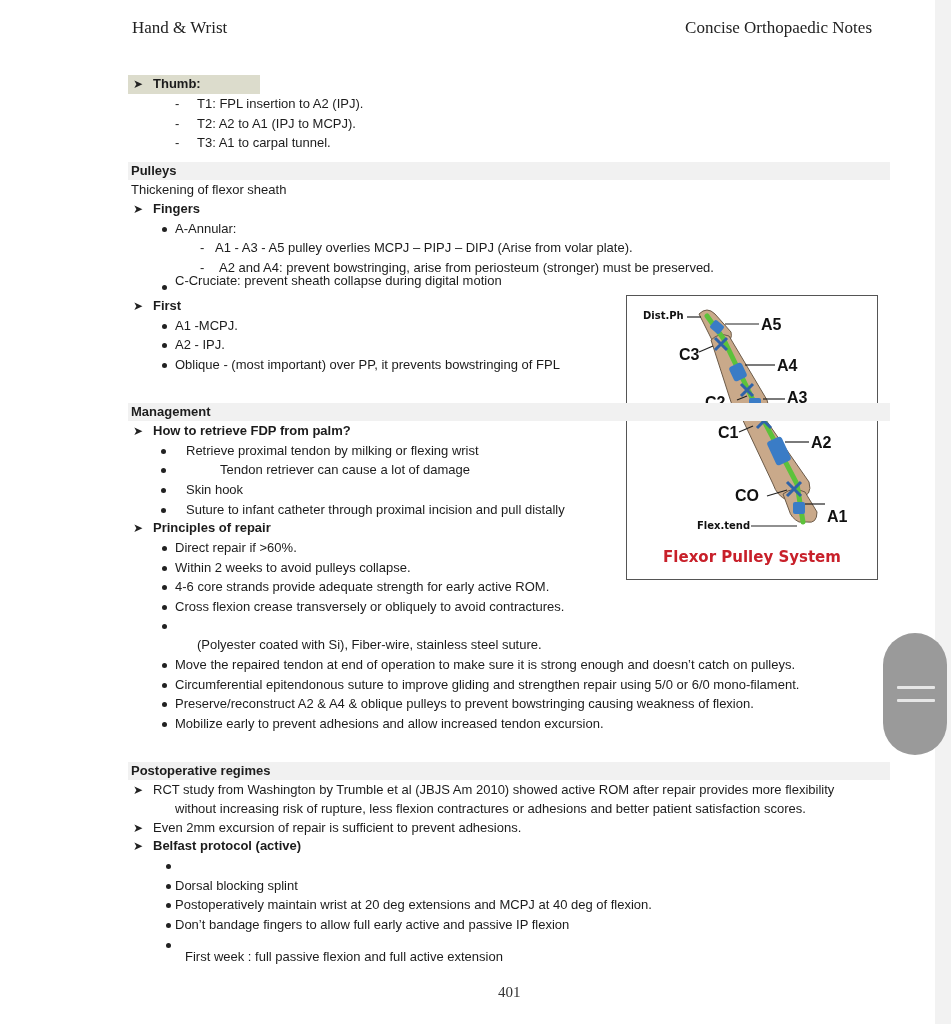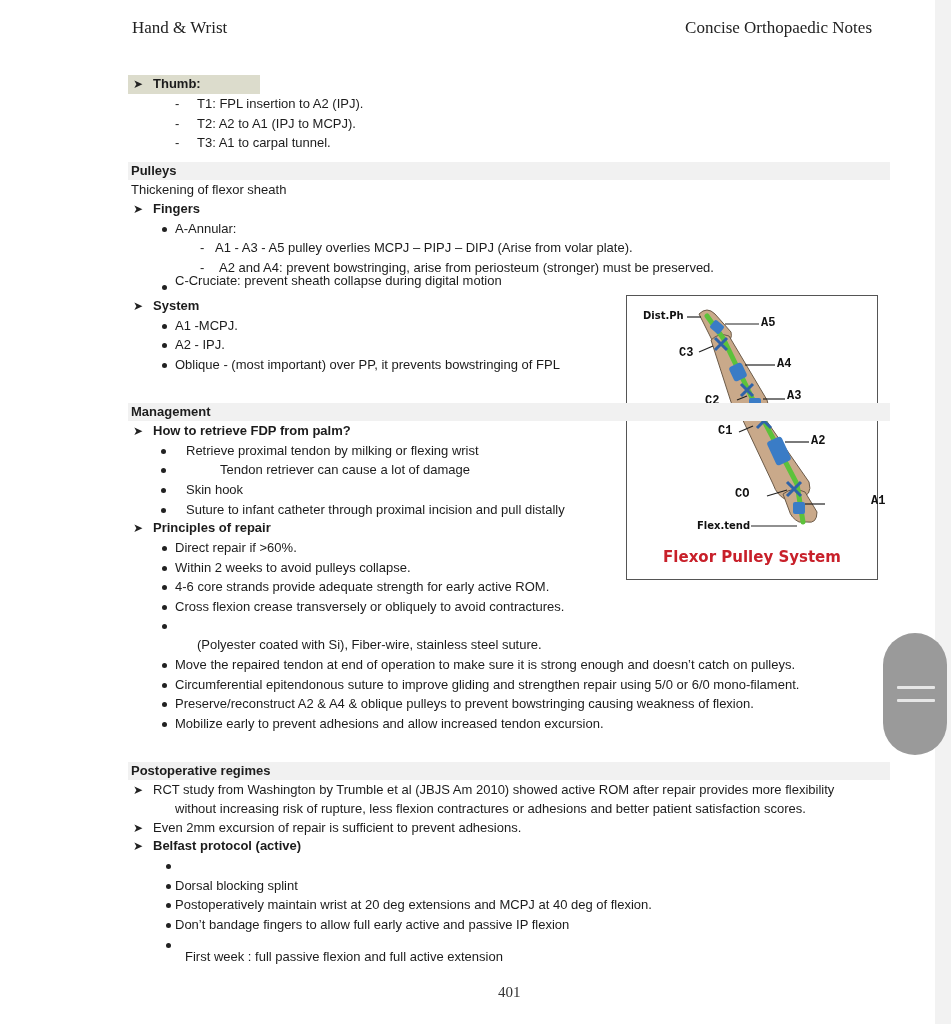--- a/index.html
+++ b/index.html
@@ -12,21 +12,21 @@
   .t { position:absolute; font-size:13px; line-height:16px; white-space:nowrap; color:#1c1c1c; }
   .b { font-weight:bold; }
   .band { position:absolute; left:128px; width:762px; height:18px; background:#f1f1f1; }
   .thumb-band { position:absolute; left:128px; top:75px; width:132px; height:19px; background:#dcdccc; }
   .arrow { position:absolute; font-size:12px; line-height:16px; color:#222; }
   .dot { position:absolute; width:5px; height:5px; border-radius:50%; background:#222; }
   .dash { position:absolute; font-size:13px; line-height:16px; }
   .diagram { position:absolute; left:626px; top:295px; width:250px; height:283px; border:1.5px solid #555; background:#fff; }
   .diagram svg { position:absolute; left:0; top:0; }
   .caption { position:absolute; left:0; width:250px; top:252px; text-align:center; font-family:"DejaVu Sans", sans-serif; font-weight:bold; font-size:15px; color:#c8202a; }
-  .lbl { position:absolute; font-family:Liberation Mono, monospace; font-weight:bold; font-size:12px; color:#111; }
+  .lbl { position:absolute; font-family:Liberation Sans, sans-serif; font-weight:bold; font-size:16px; color:#111; }
   .lbl-s { font-size:10px; font-family:"DejaVu Sans", sans-serif; }
   .pagenum { position:absolute; left:498px; top:984px; font-family:"Liberation Serif", serif; font-size:15px; color:#333; }
   .handle { position:absolute; left:883px; top:633px; width:64px; height:122px; border-radius:32px; background:#9a9a9a; }
   .handle .bar { position:absolute; left:14px; width:38px; height:3px; background:#e6e6e6; border-radius:1px; }
 </style>
 </head>
 <body>
 
 <div class="page">
 
@@ -50,21 +50,21 @@
   <div class="t b" style="left:153px;top:201px;">Fingers</div>
   <span class="dot" style="left:162px;top:227px;"></span>
   <div class="t" style="left:175px;top:221px;">A-Annular:</div>
   <span class="dash" style="left:200px;top:240px;">-</span>
   <div class="t" style="left:215px;top:240px;">A1 - A3 - A5 pulley overlies MCPJ – PIPJ – DIPJ (Arise from volar plate).</div>
   <span class="dash" style="left:200px;top:260px;">-</span>
   <div class="t" style="left:219px;top:260px;">A2 and A4: prevent bowstringing, arise from periosteum (stronger) must be preserved.</div>
   <span class="dot" style="left:162px;top:285px;"></span>
   <div class="t" style="left:175px;top:273px;">C-Cruciate:  prevent sheath collapse during digital motion</div>
   <span class="arrow" style="left:133px;top:298px;">➤</span>
-  <div class="t b" style="left:153px;top:298px;">System</div>
+  <div class="t b" style="left:153px;top:298px;">First</div>
   <span class="dot" style="left:162px;top:324px;"></span>
   <div class="t" style="left:175px;top:318px;">A1 -MCPJ.</div>
   <span class="dot" style="left:162px;top:343px;"></span>
   <div class="t" style="left:175px;top:337px;">A2 - IPJ.</div>
   <span class="dot" style="left:162px;top:363px;"></span>
   <div class="t" style="left:175px;top:357px;">Oblique - (most important) over PP, it prevents bowstringing of FPL</div>
 
   <div class="diagram">
     <svg width="250" height="283" viewBox="0 0 250 283">
 
@@ -104,21 +104,21 @@
     </svg>
     <span class="lbl lbl-s" style="left:16px;top:14px;">Dist.Ph</span>
     <span class="lbl" style="left:134px;top:20px;">A5</span>
     <span class="lbl" style="left:52px;top:50px;">C3</span>
     <span class="lbl" style="left:150px;top:61px;">A4</span>
     <span class="lbl" style="left:78px;top:98px;">C2</span>
     <span class="lbl" style="left:160px;top:93px;">A3</span>
     <span class="lbl" style="left:91px;top:128px;">C1</span>
     <span class="lbl" style="left:184px;top:138px;">A2</span>
     <span class="lbl" style="left:108px;top:191px;">CO</span>
-    <span class="lbl" style="left:200px;top:198px;margin-left:44px;">A1</span>
+    <span class="lbl" style="left:200px;top:212px;">A1</span>
     <span class="lbl lbl-s" style="left:70px;top:224px;">Flex.tend</span>
     <div class="caption">Flexor Pulley System</div>
   </div>
 
   <div class="band" style="top:403px;"></div>
   <div class="t b" style="left:131px;top:404px;">Management</div>
   <span class="arrow" style="left:133px;top:423px;">➤</span>
   <div class="t b" style="left:153px;top:423px;">How to retrieve FDP from palm?</div>
   <span class="dot" style="left:161px;top:449px;"></span>
   <div class="t" style="left:186px;top:443px;">Retrieve proximal tendon by milking or flexing wrist</div>

